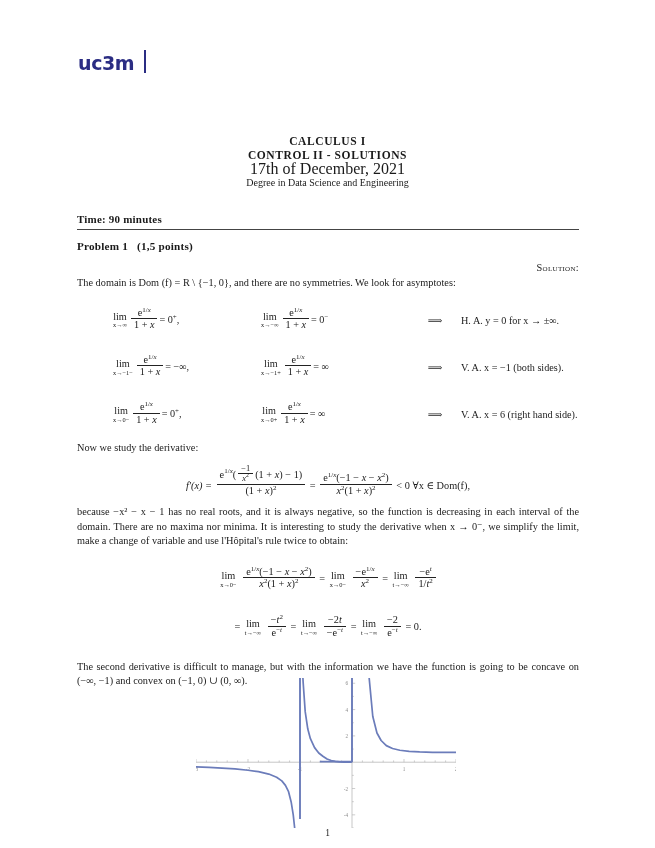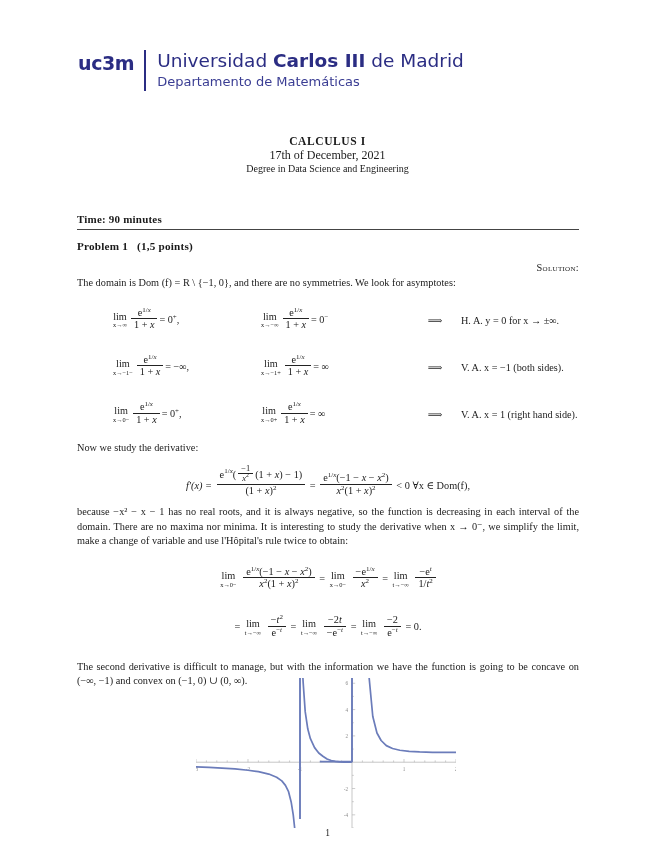--- a/index.html
+++ b/index.html
@@ -82,21 +82,21 @@
     letter-spacing: 0.6px;
     line-height: 14px;
   }
   .t-exam {
     font-size: 11.5px;
     font-weight: bold;
     letter-spacing: 0.6px;
     line-height: 14px;
   }
   .t-date {
-    font-size: 12px;
+    font-size: 16px;
     line-height: 14px;
   }
   .t-degree {
     font-size: 10px;
     line-height: 14px;
   }
 
   
   .col {
     position: absolute;
@@ -215,28 +215,25 @@
   }
 </style>
 </head>
 <body>
 
 <div class="page">
 
   <div class="logo-block">
     <div class="logo-mark">uc3m</div>
     <div class="logo-rule"></div>
-    <div class="logo-text">
-      <div class="logo-line1"><span>Universidad </span><b>Carlos III</b><span> de Madrid</span></div>
-      <div class="logo-line2">Departamento de Matemáticas</div>
-    </div>
   </div>
 
   <div class="titleblock">
     <div class="t-course">CALCULUS I</div>
+    <div class="t-exam">CONTROL II - SOLUTIONS</div>
     <div class="t-date">17th of December, 2021</div>
     <div class="t-degree">Degree in Data Science and Engineering</div>
   </div>
 
   <div class="col">
 
     <div class="time-line">Time:  90 minutes</div>
     <hr class="hr">
 
     <div class="prob-head">
@@ -271,21 +268,21 @@
         <td class="c4">V. A. x = −1 (both sides).</td>
       </tr>
       <tr>
         <td class="c1">
           <span class="lim"><span class="op">lim</span><span class="sb">x→0−</span></span><span class="frac"><span class="num">e<sup>1/<span class="mi">x</span></sup></span><span class="den">1 + <span class="mi">x</span></span></span><span><span>= 0</span><sup>+</sup><span>,</span></span>
         </td>
         <td class="c2">
           <span class="lim"><span class="op">lim</span><span class="sb">x→0+</span></span><span class="frac"><span class="num">e<sup>1/<span class="mi">x</span></sup></span><span class="den">1 + <span class="mi">x</span></span></span><span><span>= ∞</span><sup></sup></span>
         </td>
         <td class="c3">⟹</td>
-        <td class="c4">V. A. x = 1 (right hand side).</td>
+        <td class="c4">V. A. x = 6 (right hand side).</td>
       </tr>
     </tbody>
       </table>
 
     <p class="tx">Now we study the derivative:</p>
 
     <div class="derivline">
       <span class="mi">f′(x) =</span>
       <span class="frac">
         <span class="num">e<sup>1/<span class="mi">x</span></sup>(<span class="frac" style="vertical-align:-0.45em;font-size:0.82em"><span class="num">−1</span><span class="den"><span class="mi">x</span><sup>2</sup></span></span>(1 + <span class="mi">x</span>) − 1)</span>

